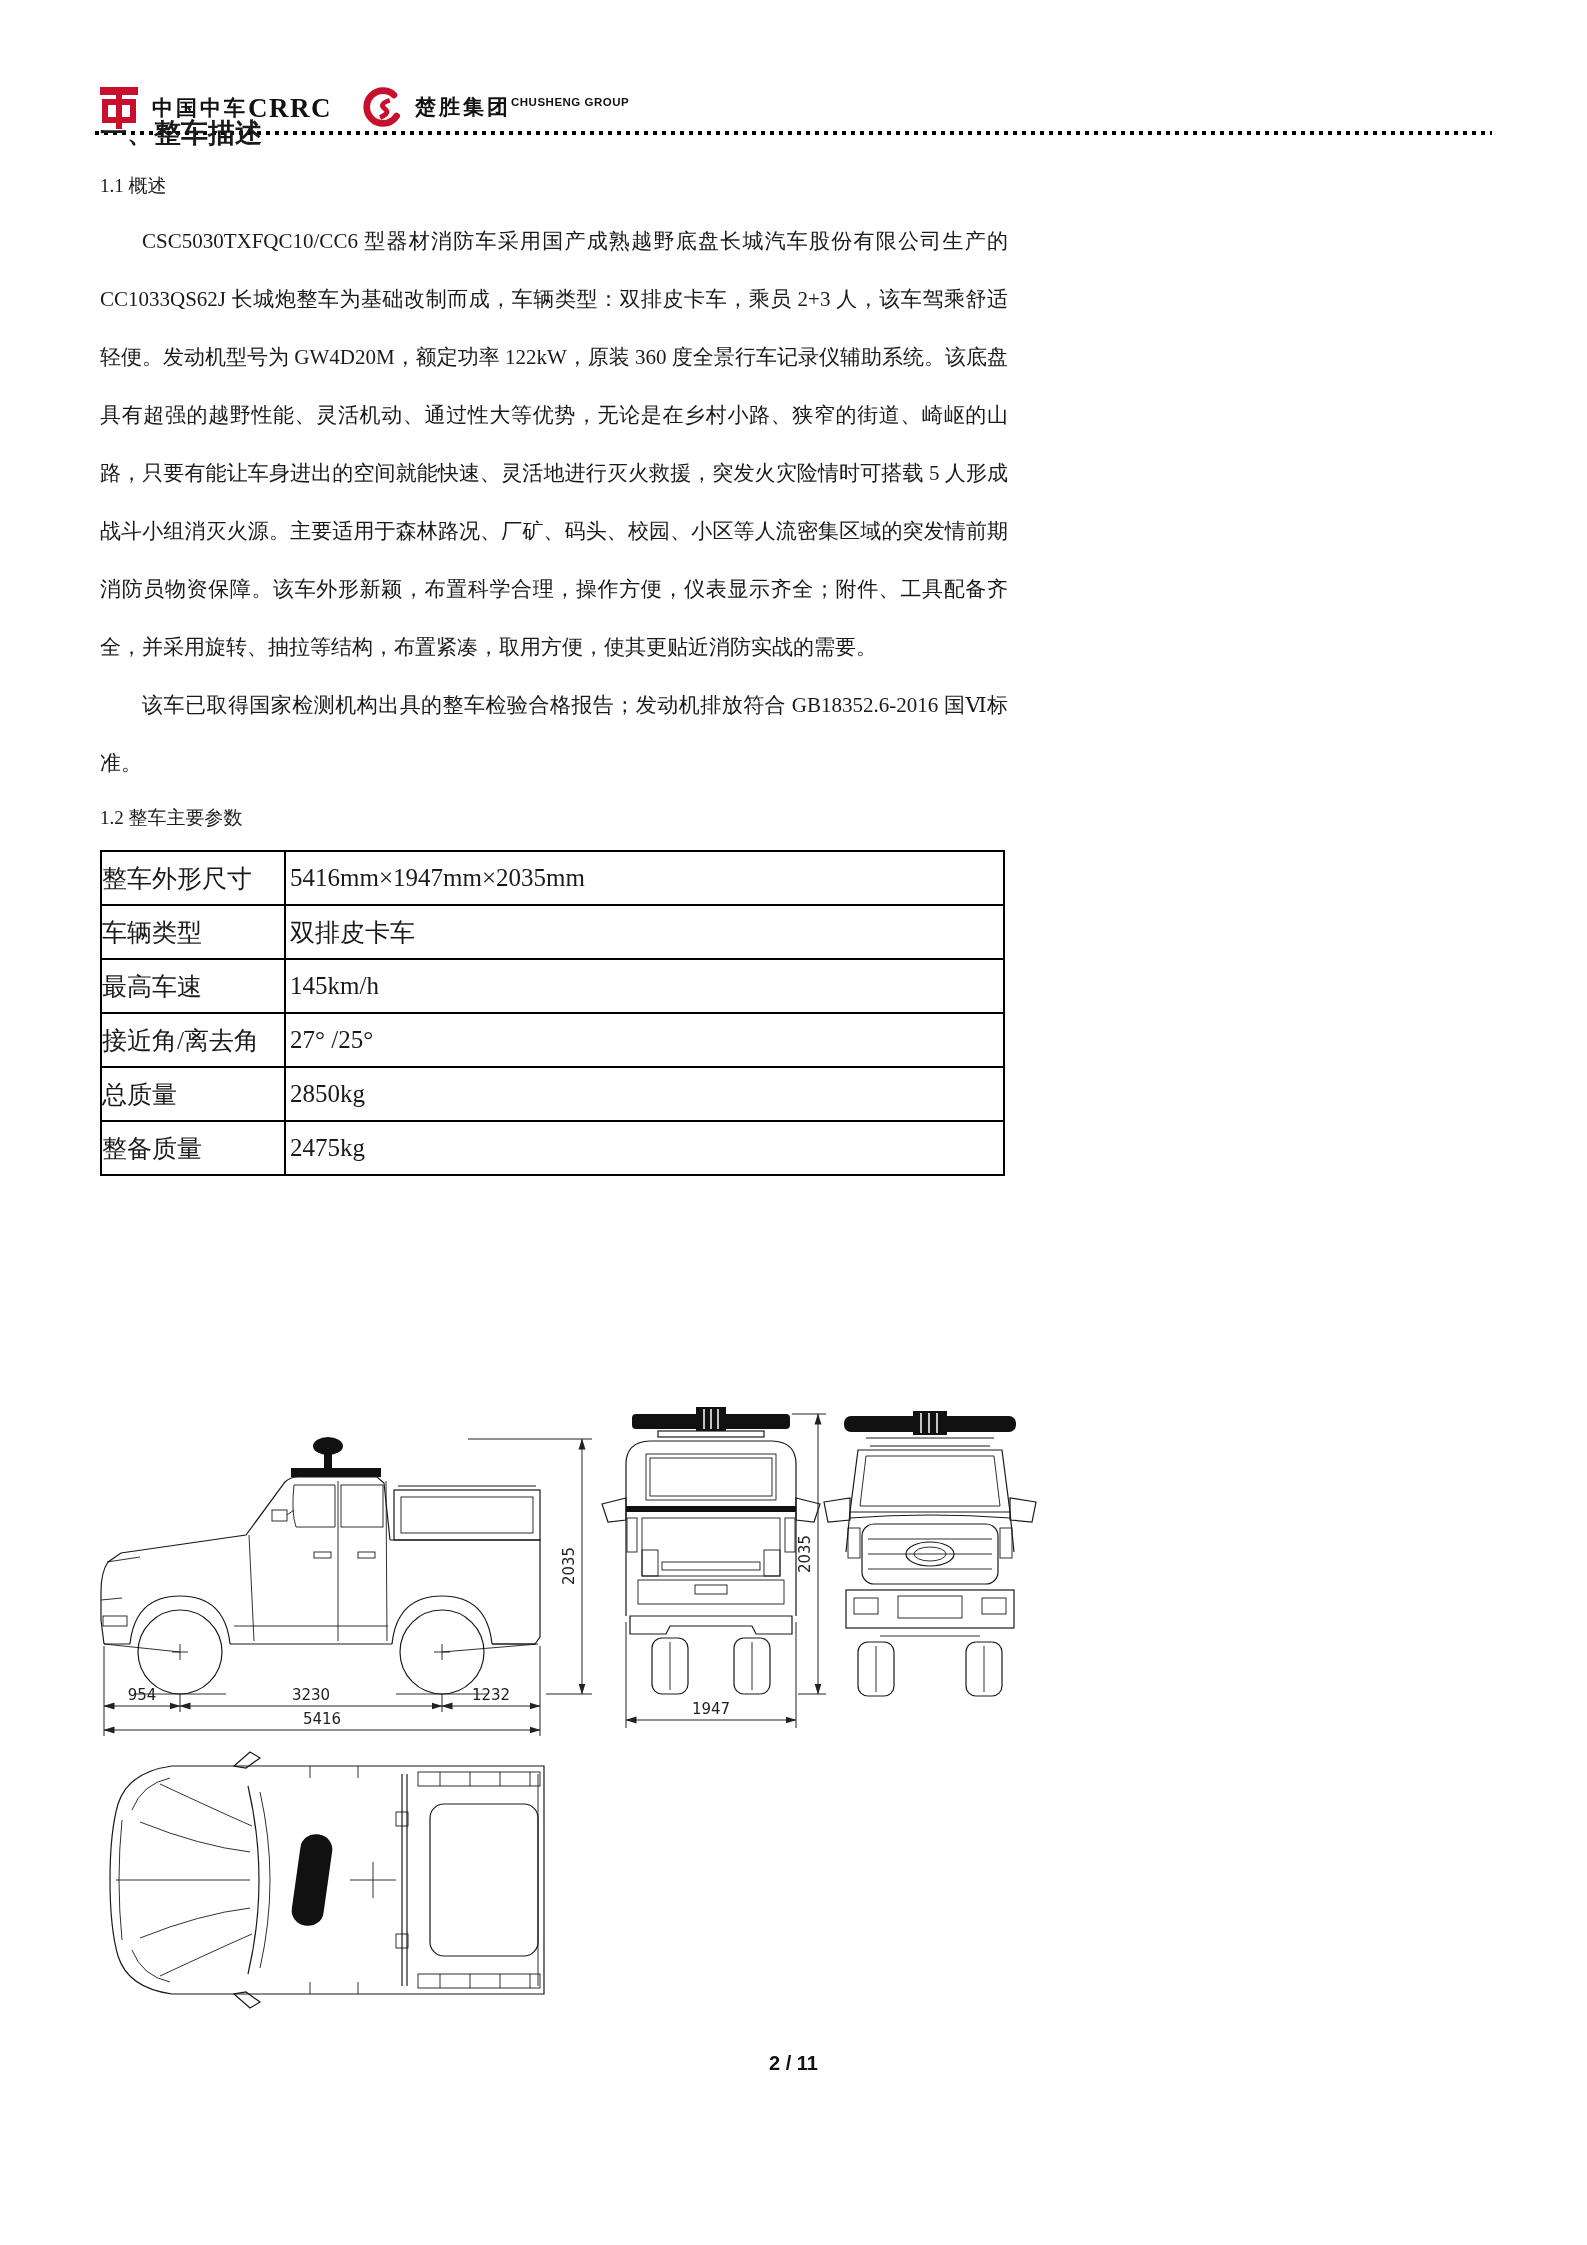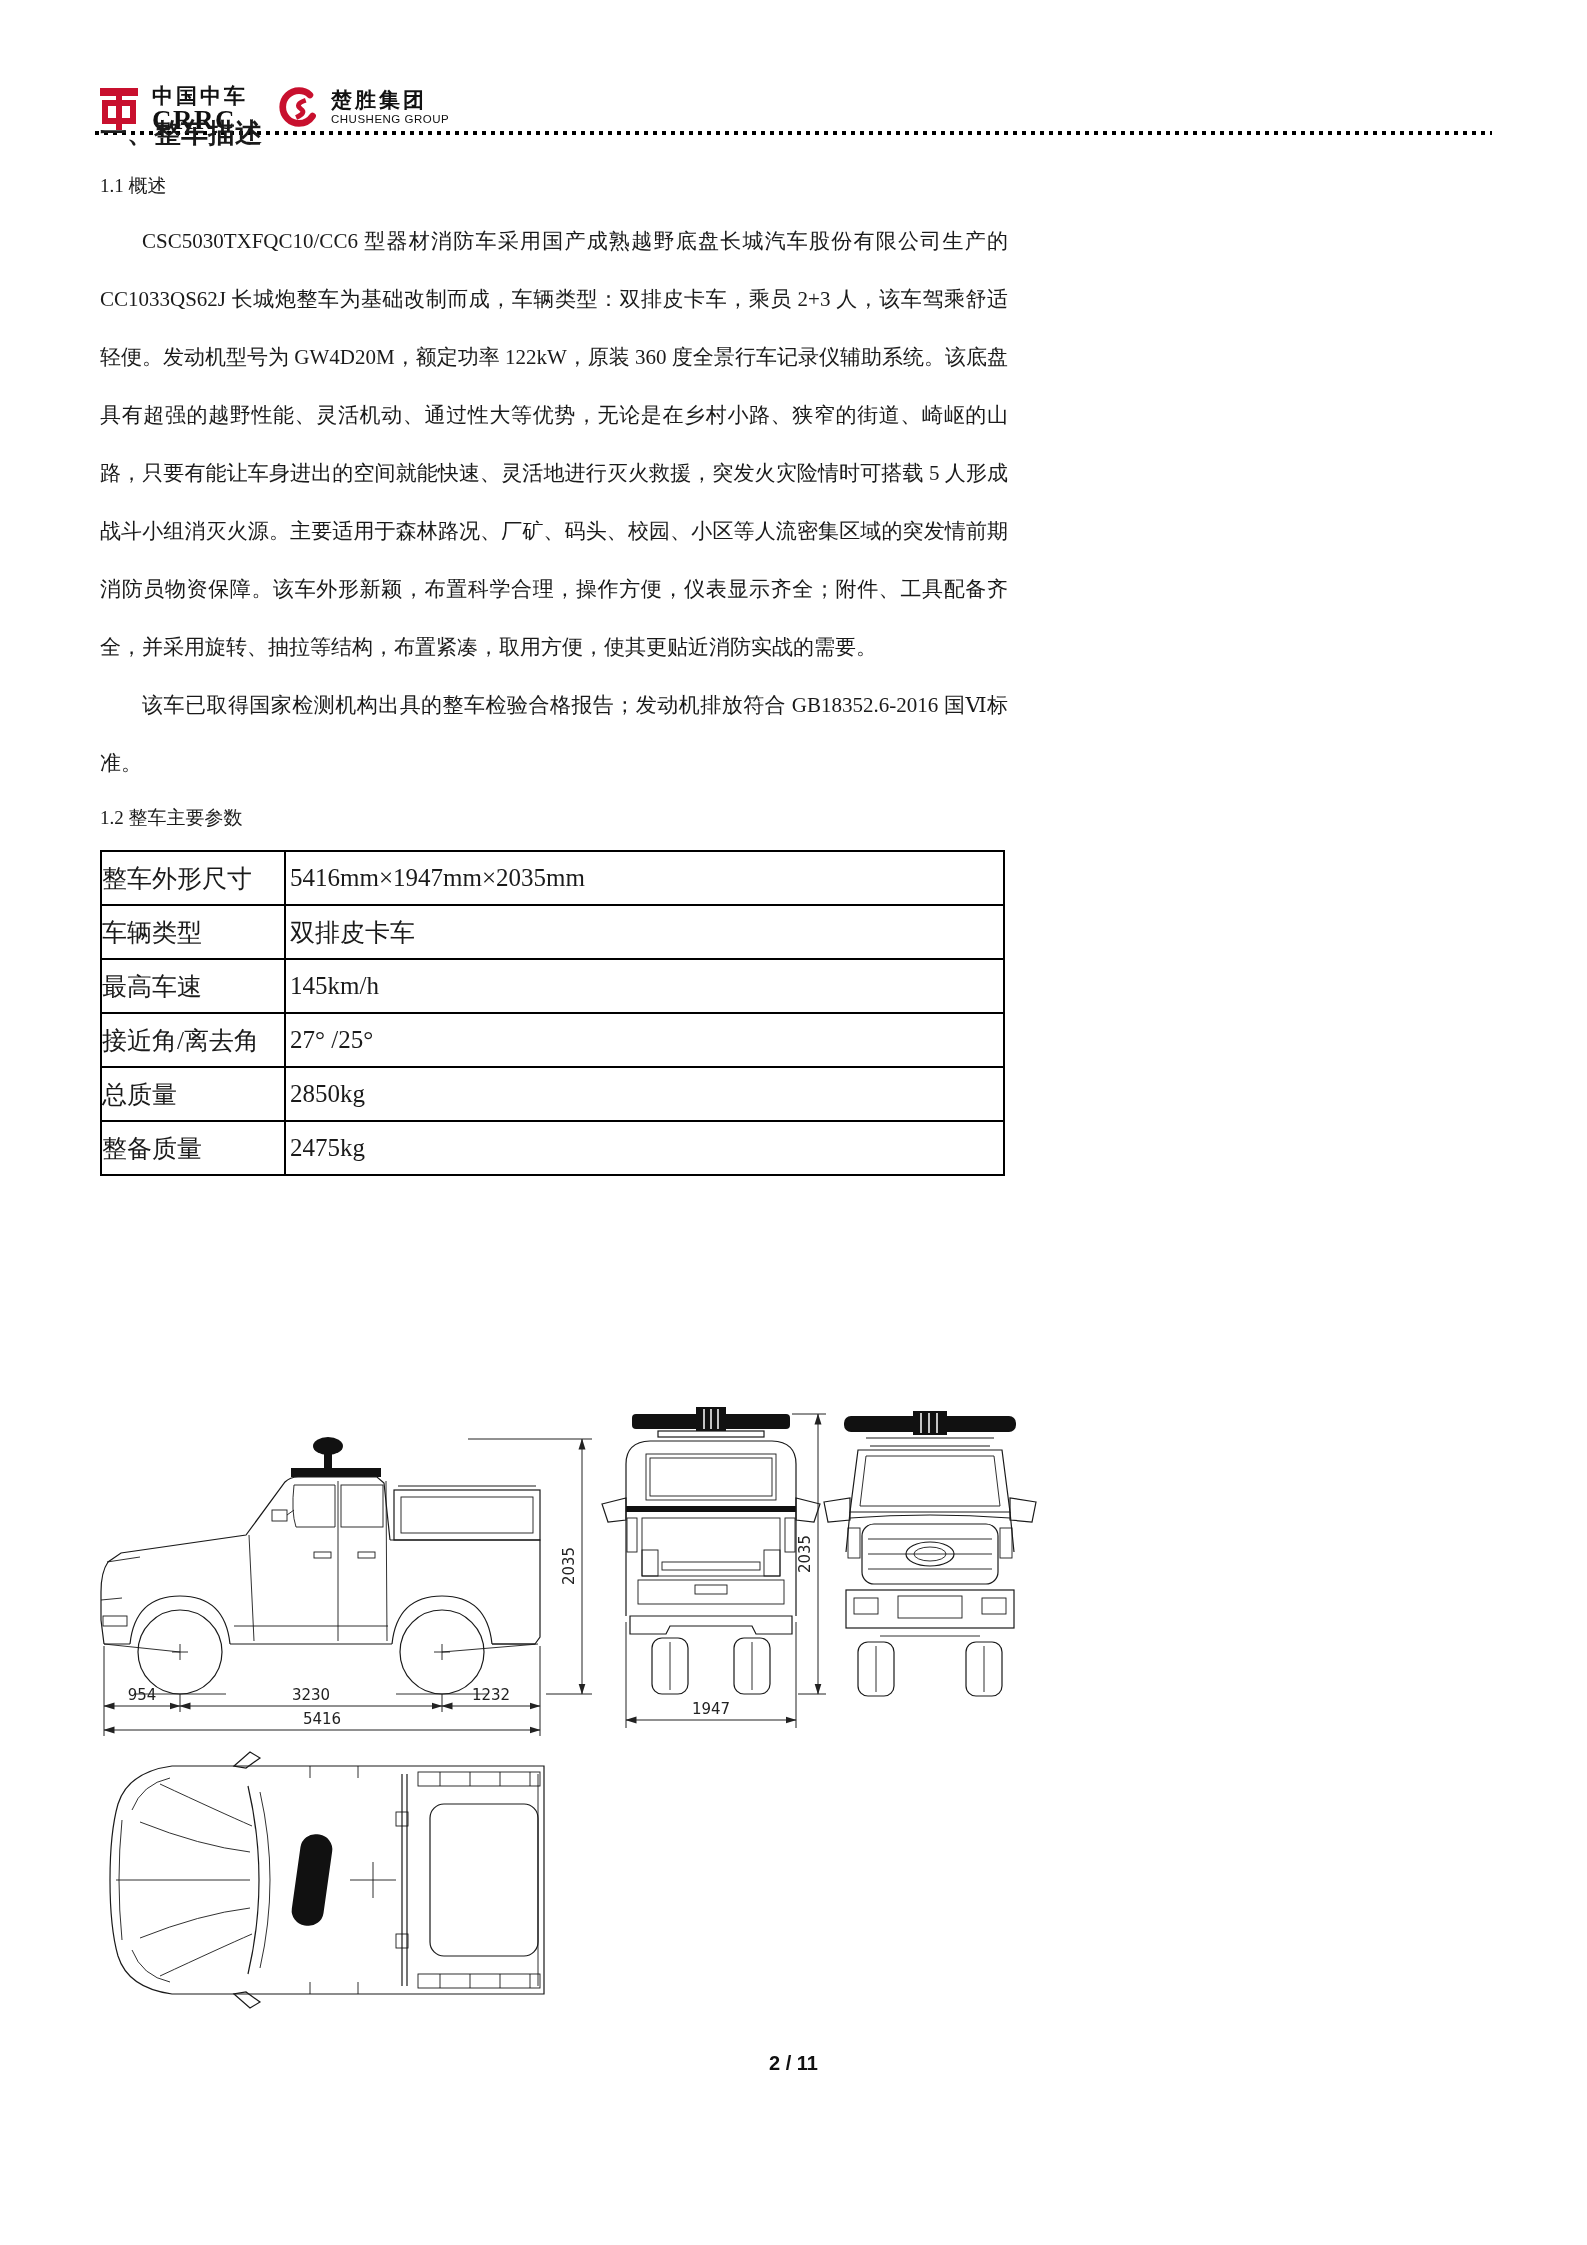--- a/index.html
+++ b/index.html
@@ -3,26 +3,26 @@
 <meta charset="utf-8">
 <style>
   *{margin:0;padding:0;box-sizing:border-box}
   html,body{background:#fff}
   body{width:1587px;height:2245px;position:relative;overflow:hidden;
        font-family:"Liberation Serif","DejaVu Serif",serif;color:#1a1a1a}
 
   
   .logo-row{position:absolute;top:84px;left:95px;display:flex;align-items:flex-start;gap:28px}
   .logo{display:flex;align-items:center;gap:9px}
-  .logo-col{display:flex;flex-direction:column;justify-content:center}
+  .logo-col{display:flex;justify-content:center}
   .logo-cn{font-family:"Liberation Sans",sans-serif;font-weight:bold;font-size:21px;
            letter-spacing:3px;line-height:24px;color:#111;white-space:nowrap}
   .crrc-en{font-family:Liberation Serif, serif;font-weight:bold;font-size:27px;
            line-height:25px;letter-spacing:1.5px;color:#111}
-  .cs-en{font-family:"Liberation Sans",sans-serif;font-weight:normal;font-size:11.5px;
+  .cs-en{font-family:"Liberation Sans",sans-serif;font-weight:bold;font-size:11.5px;
          line-height:15px;letter-spacing:.5px;color:#111;white-space:nowrap}
   .dotted-rule{position:absolute;top:131px;left:95px;width:1397px;height:4px;
                background:repeating-linear-gradient(90deg,#000 0 4px,transparent 4px 9px)}
 
   
   .content{position:absolute;left:100px;top:0;width:908px}
   .h1{font-size:27px;font-weight:bold;margin-top:112px;line-height:42px}
   .h2{font-size:19px;font-weight:normal;line-height:44px}
   .h2.s11{margin-top:12px;line-height:40px}
   .h2.s12{margin-top:4px}

